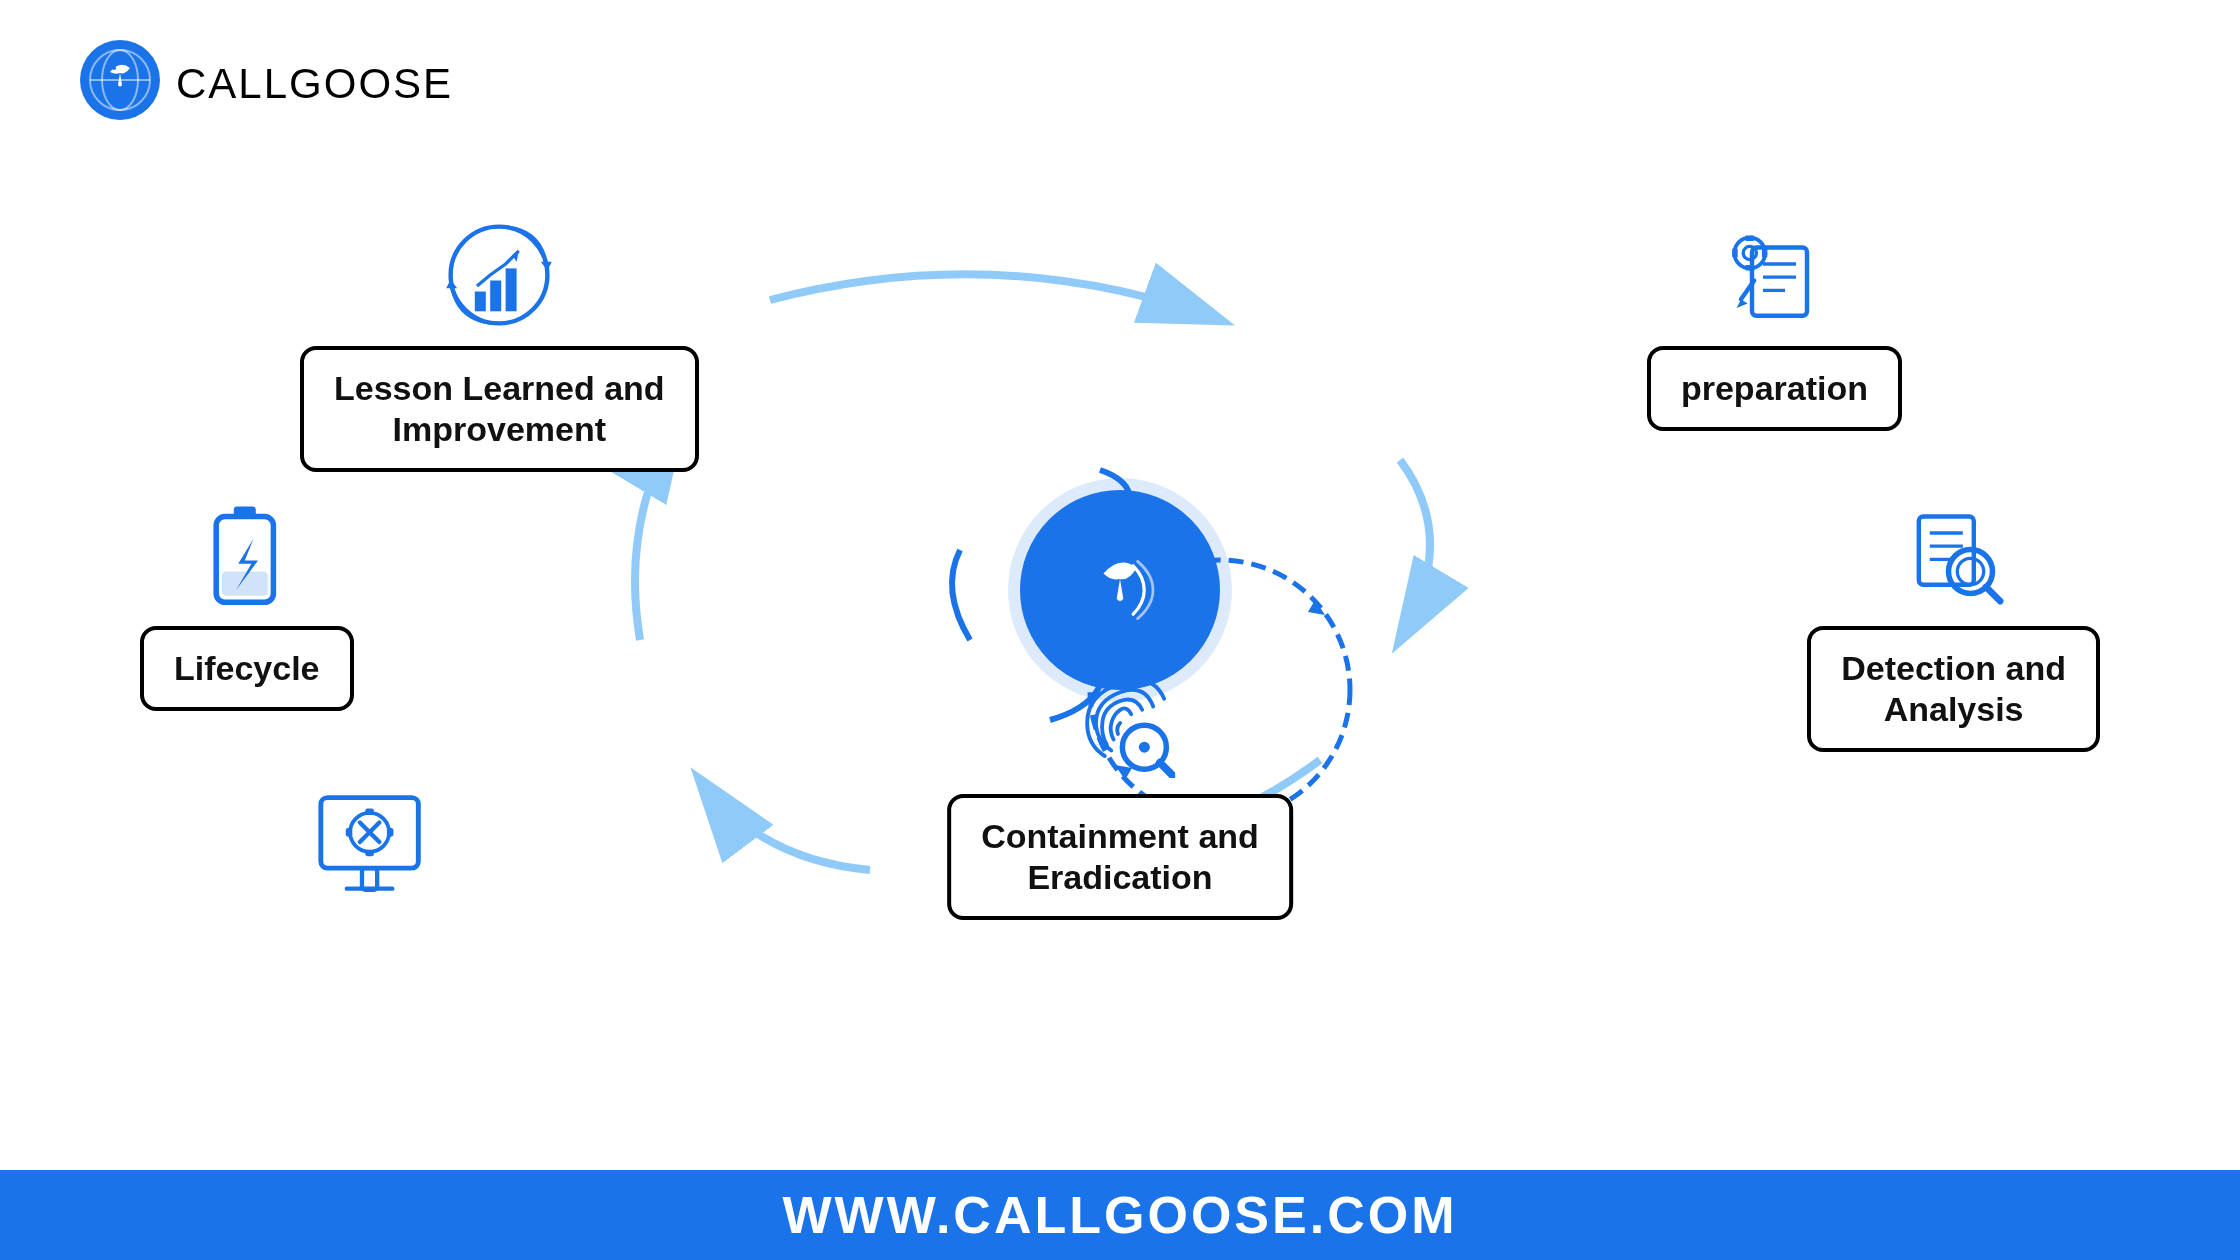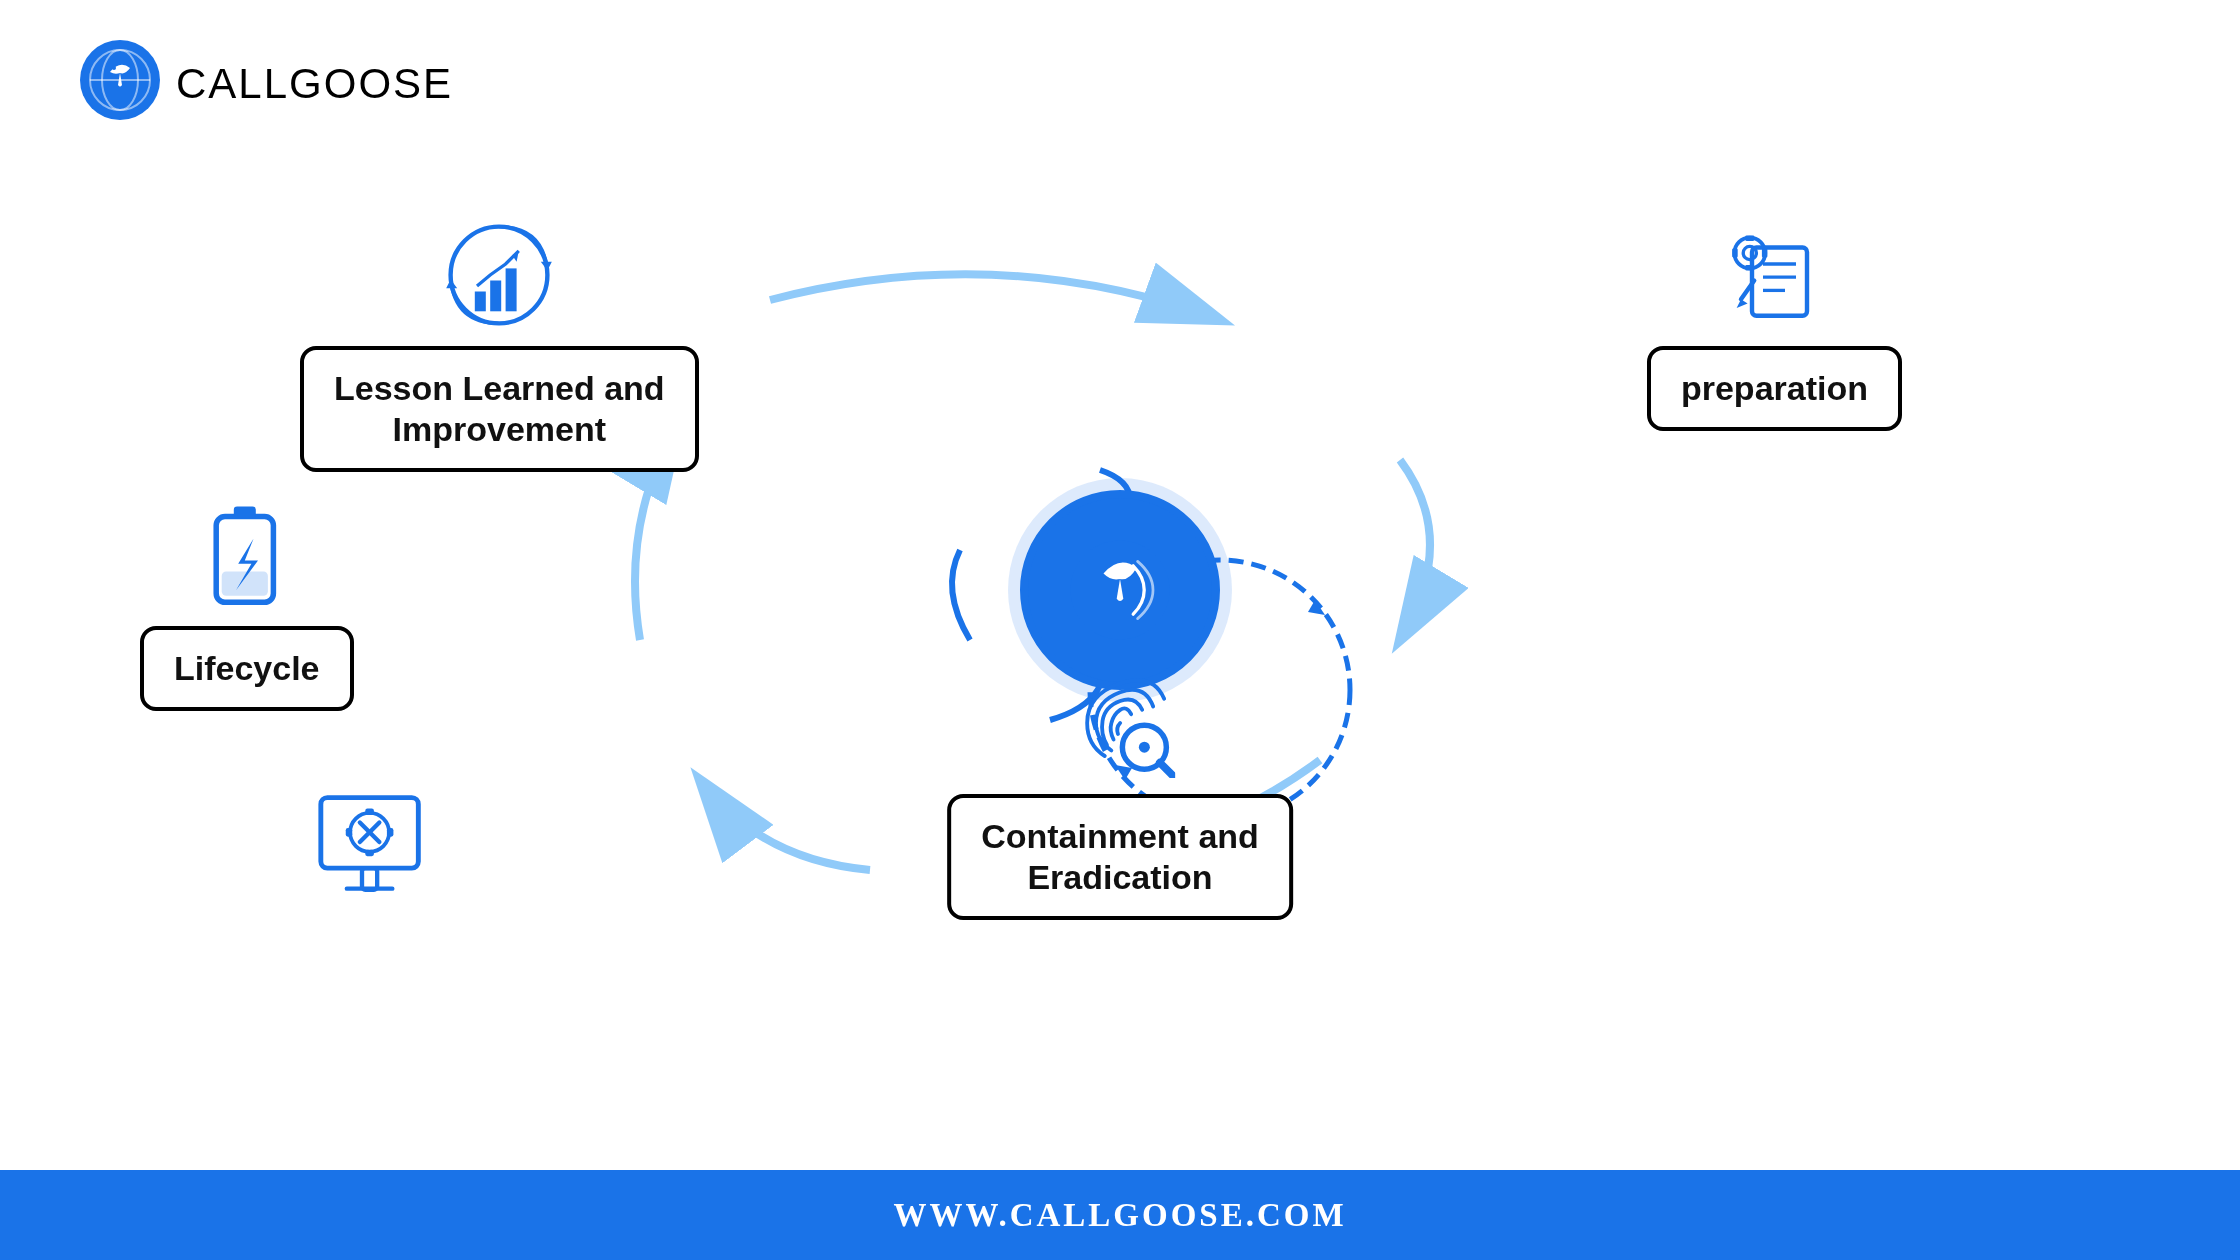--- a/index.html
+++ b/index.html
@@ -148,24 +148,23 @@
       left: 0;
       width: 100%;
       height: 90px;
       background: #1a73e8;
       display: flex;
       align-items: center;
       justify-content: center;
     }
     .footer-text {
       color: #fff;
-      font-size: 33px;
+      font-size: 52px;
       font-weight: 700;
       letter-spacing: 3px;
-      font-family: Liberation Serif, serif;
     }
   </style>
 </head>
 <body>
 
 <div class="header">
   <div class="logo-area">
     <div class="logo-circle">
 
       <svg viewBox="0 0 80 80" width="80" height="80">
@@ -284,20 +283,40 @@
 
         <line x1="20" y1="72" x2="32" y2="55" stroke="#1a73e8" stroke-width="4" stroke-linecap="round"></line>
         <polygon points="20,72 16,80 26,76" fill="#1a73e8"></polygon>
       </svg>
     </div>
     <div class="label-box bold-border">
       <div>preparation</div>
     </div>
   </div>
 
+  <div class="node node-detection" style="position:absolute; top:340px; right:140px; display:flex; flex-direction:column; align-items:center; gap:16px;">
+
+    <div class="icon-wrapper">
+      <svg viewBox="0 0 100 100" width="110" height="110">
+
+        <rect x="18" y="15" width="50" height="62" rx="4" fill="none" stroke="#1a73e8" stroke-width="4"></rect>
+        <line x1="28" y1="30" x2="58" y2="30" stroke="#1a73e8" stroke-width="3"></line>
+        <line x1="28" y1="42" x2="58" y2="42" stroke="#1a73e8" stroke-width="3"></line>
+        <line x1="28" y1="54" x2="48" y2="54" stroke="#1a73e8" stroke-width="3"></line>
+
+        <circle cx="65" cy="65" r="20" fill="none" stroke="#1a73e8" stroke-width="5"></circle>
+        <circle cx="65" cy="65" r="12" fill="none" stroke="#1a73e8" stroke-width="3"></circle>
+        <line x1="79" y1="79" x2="92" y2="92" stroke="#1a73e8" stroke-width="6" stroke-linecap="round"></line>
+      </svg>
+    </div>
+    <div class="label-box bold-border">
+      <div>Detection and</div>
+      <div>Analysis</div>
+    </div>
+  </div>
 
   <div class="node" style="position:absolute; bottom:100px; left:50%; transform:translateX(-50%); display:flex; flex-direction:column; align-items:center; gap:16px;">
 
     <div class="icon-wrapper">
       <svg viewBox="0 0 100 100" width="120" height="120">
 
         <path d="M42 75 Q28 65 28 50 Q28 30 50 22 Q72 14 80 35" fill="none" stroke="#1a73e8" stroke-width="3.5" stroke-linecap="round"></path>
         <path d="M38 70 Q32 60 34 48 Q36 35 50 30 Q64 25 70 38" fill="none" stroke="#1a73e8" stroke-width="3.5" stroke-linecap="round"></path>
         <path d="M44 65 Q40 57 42 50 Q44 42 50 38 Q56 34 60 42" fill="none" stroke="#1a73e8" stroke-width="3.5" stroke-linecap="round"></path>
         <path d="M48 60 Q46 54 50 50" fill="none" stroke="#1a73e8" stroke-width="3.5" stroke-linecap="round"></path>

